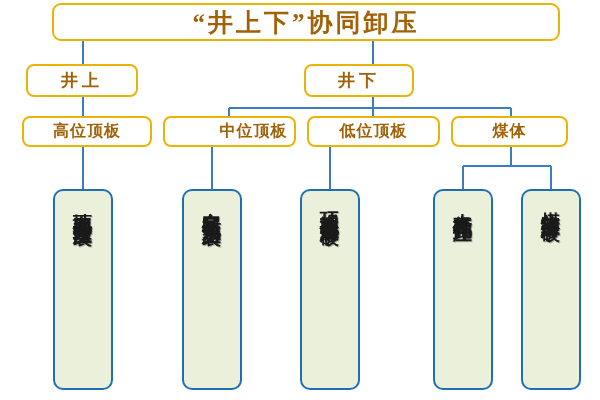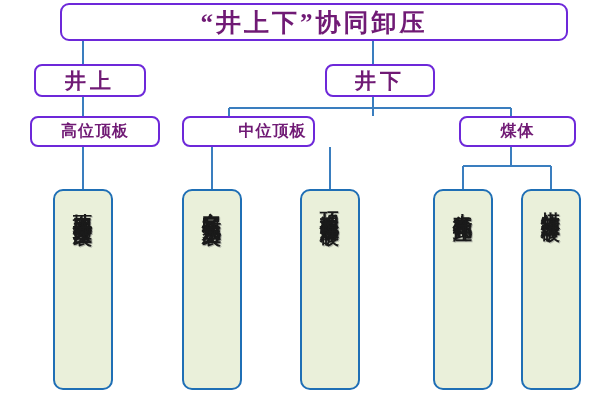--- a/index.html
+++ b/index.html
@@ -25,38 +25,37 @@
     height: 400px;
     z-index: 1;
   }
 
   
   .rbox {
     position: absolute;
     z-index: 2;
     box-sizing: border-box;
     background: #ffffff;
-    border: 2px solid #6d28d9;
+    border: 2px solid #eab308;
     border-radius: 8px;
     display: flex;
     align-items: center;
     justify-content: center;
-    color: #701a75;
+    color: #a16207;
     font-weight: bold;
     letter-spacing: 2px;
     white-space: nowrap;
-    margin-left: 8px;
   }
   .rbox.title {
     border-radius: 9px;
     font-size: 25px;
     letter-spacing: 3px;
   }
   .rbox.lvl2 {
-    font-size: 21px;
+    font-size: 17px;
     letter-spacing: 4px;
   }
   .rbox.lvl3 {
     font-size: 16px;
     letter-spacing: 1px;
   }
 
   
   .vbox {
     position: absolute;
@@ -112,24 +111,25 @@
       <line x1="511" y1="147" x2="511" y2="166"></line>
       <line x1="463" y1="166" x2="551" y2="166"></line>
       <line x1="463" y1="166" x2="463" y2="189"></line>
       <line x1="551" y1="166" x2="551" y2="189"></line>
     </g>
   </svg>
 
   <div class="rbox title" style="left:52px; top:3px; width:508px; height:38px;">“井上下”协同卸压</div>
 
   <div class="rbox lvl2" style="left:26px; top:64px; width:112px; height:33px;">井上</div>
-  <div class="rbox lvl2" style="left:317px; top:64px; width:110px; height:33px;">井下</div>
+  <div class="rbox lvl2" style="left:304px; top:64px; width:110px; height:33px;">井下</div>
 
   <div class="rbox lvl3" style="left:22px; top:116px; width:130px; height:31px;">高位顶板</div>
-  <div class="rbox lvl3" style="left:174px; top:116px; width:133px; height:31px;padding-left:48px;">中位顶板</div>
+  <div class="rbox lvl3" style="left:163px; top:116px; width:133px; height:31px;padding-left:48px;">中位顶板</div>
+  <div class="rbox lvl3" style="left:307px; top:116px; width:133px; height:31px;">低位顶板</div>
   <div class="rbox lvl3" style="left:451px; top:116px; width:117px; height:31px;">煤体</div>
 
   <div class="vbox" style="left:53px; top:189px; width:60px; height:201px;">
     <span class="vtext">地面水平井分段压裂</span>
   </div>
 
   <div class="vbox" style="left:182px; top:189px; width:60px; height:201px;">
     <span class="vtext">定向长钻孔水力压裂</span>
   </div>
 

